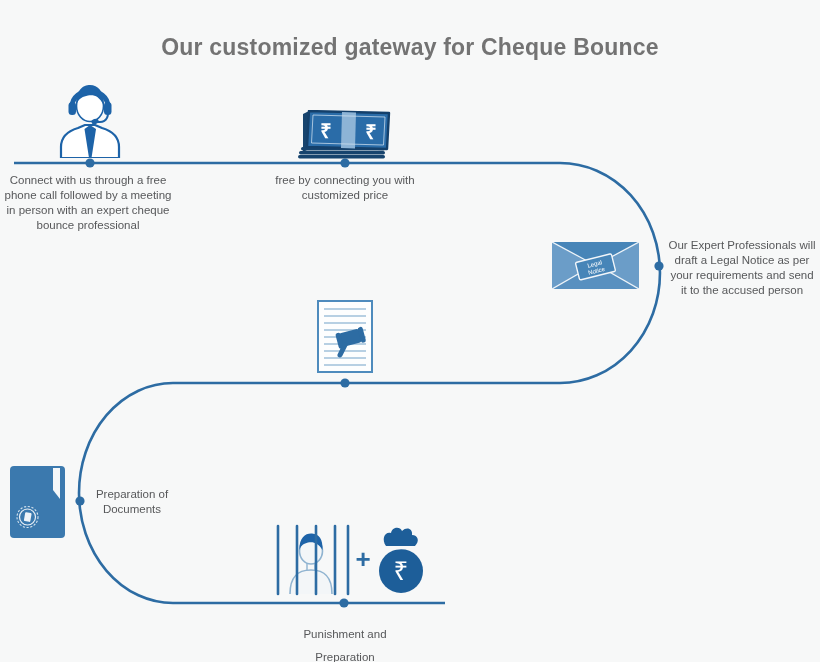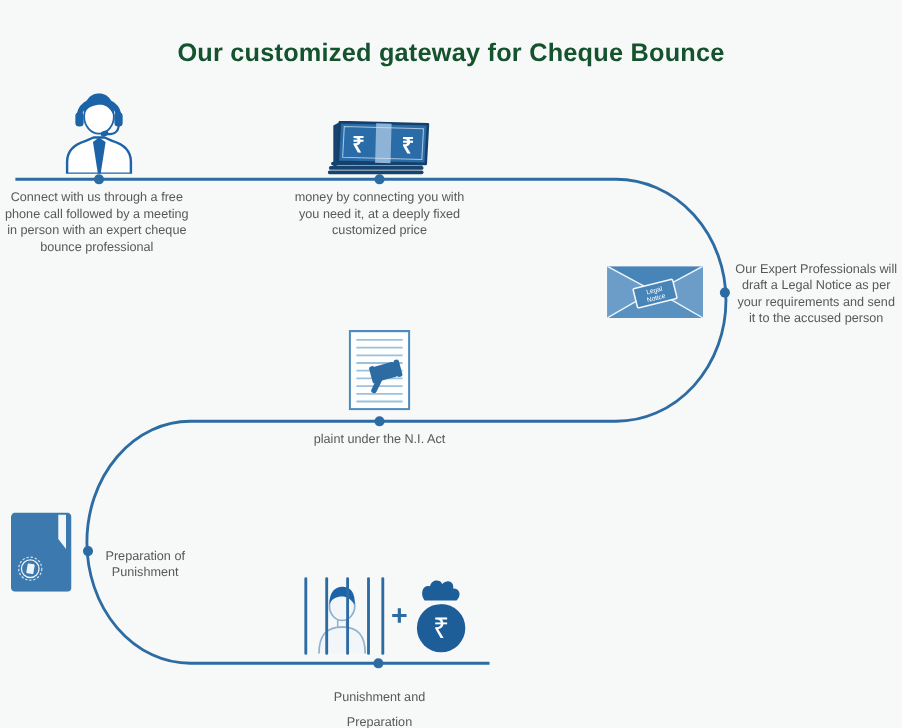--- a/index.html
+++ b/index.html
@@ -11,21 +11,21 @@
     position:relative;
     width:820px;height:662px;
     background:#f7f8f8;
     overflow:hidden;
     margin:0 auto;
   }
   .title{
     position:absolute;left:0;top:34px;width:820px;
     text-align:center;
     font-size:23px;font-weight:bold;
-    color:#14532d;
+    color:#737373;
     letter-spacing:.2px;
   }
   svg.overlay{position:absolute;left:0;top:0;}
   .caption{
     position:absolute;
     font-size:11.5px;line-height:15px;
     color:#57585a;
     text-align:center;
   }
   .caption div{white-space:nowrap;}
@@ -84,22 +84,21 @@
 
     <polygon points="11,1 91,3 89,39 9,37" fill="#2a6ca8" stroke="#14406b" stroke-width="2.4" stroke-linejoin="round"></polygon>
 
     <polygon points="44,2 58,2.5 57,38.5 43,38" fill="#8db4d6"></polygon>
 
     <polygon points="15,5 87,7 85.5,35 13.5,33" fill="none" stroke="#cfe0ef" stroke-width="1" opacity="0.75"></polygon>
     <text x="28" y="28" font-size="20" font-weight="bold" fill="#ffffff" text-anchor="middle">₹</text>
     <text x="73" y="29" font-size="20" font-weight="bold" fill="#ffffff" text-anchor="middle">₹</text>
   </svg>
   <div class="caption" style="left:258px;top:173px;width:174px;">
-    <div>money by connecting you with</div>
-    <div>you need it, at a deeply fixed</div>
+    <div>free by connecting you with</div>
     <div>customized price</div>
   </div>
 
   <svg class="icon" style="left:552px;top:242px;" width="87" height="47" viewBox="0 0 87 47">
     <rect x="0" y="0" width="87" height="47" fill="#4785b8"></rect>
     <polygon points="0,0 0,47 41,23.5" fill="#6b9dc8"></polygon>
     <polygon points="87,0 87,47 46,23.5" fill="#6b9dc8"></polygon>
     <polygon points="0,47 87,47 43.5,22" fill="#5890c0"></polygon>
     <g stroke="#eef4f9" stroke-width="1.3">
       <line x1="0" y1="0" x2="43.5" y2="23.5"></line>
@@ -136,35 +135,34 @@
     <g fill="#2d6ca3">
       <g transform="rotate(-15 33 39)">
         <rect x="23" y="31" width="21" height="14" rx="3"></rect>
         <rect x="20" y="30" width="5" height="16" rx="2.2"></rect>
         <rect x="43" y="30" width="5" height="16" rx="2.2"></rect>
       </g>
       <line x1="28" y1="45" x2="23" y2="55" stroke="#2d6ca3" stroke-width="5" stroke-linecap="round"></line>
     </g>
   </svg>
   <div class="caption" style="left:228px;top:393px;width:234px;">
-    <div>plaint under the N.I. Act</div>
   </div>
 
   <svg class="icon" style="left:10px;top:466px;" width="55" height="72" viewBox="0 0 55 72">
     <rect x="0" y="0" width="55" height="72" rx="4" fill="#3b79ae"></rect>
     <polygon points="43,2 50,2 50,33 43,24" fill="#f4f7f9"></polygon>
     <g>
       <circle cx="17.5" cy="51" r="10.5" fill="none" stroke="#d4e2ee" stroke-width="1.1" stroke-dasharray="2.2,1.6"></circle>
       <circle cx="17.5" cy="51" r="8" fill="none" stroke="#e9f0f6" stroke-width="1.2"></circle>
       <rect x="14.5" y="46.5" width="6.5" height="9" rx="1" fill="#eef3f8" transform="rotate(10 17.5 51)"></rect>
     </g>
   </svg>
-  <div class="caption" style="left:86px;top:499px;width:92px;">
+  <div class="caption" style="left:86px;top:487px;width:92px;">
     <div>Preparation of</div>
-    <div>Punishment</div>
+    <div>Documents</div>
   </div>
 
   <svg class="icon" style="left:268px;top:524px;" width="160" height="72" viewBox="0 0 160 72">
 
     <g>
       <path d="M 22 70 C 22 53 29 46 43 46 C 57 46 64 53 64 70" fill="#f3f6f8" stroke="#8fb3d0" stroke-width="1.6"></path>
       <ellipse cx="43" cy="27" rx="11.5" ry="13" fill="#f3f6f8" stroke="#8fb3d0" stroke-width="1.6"></ellipse>
       <path d="M 31.5 26 C 31 13 38 9 44 9.5 C 51 10 55 15 54.5 26 C 50 18.5 45 17.5 40 18.5 C 36 19.5 33 21 31.5 26 Z" fill="#1d63a8"></path>
       <line x1="39" y1="39" x2="39" y2="46" stroke="#8fb3d0" stroke-width="1.4"></line>
       <line x1="47" y1="39" x2="47" y2="46" stroke="#8fb3d0" stroke-width="1.4"></line>

